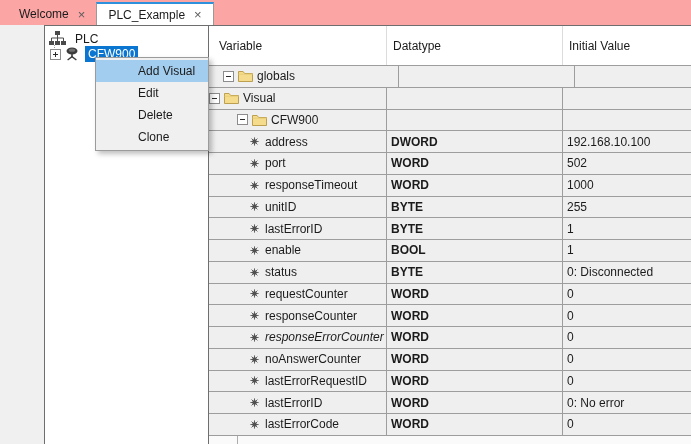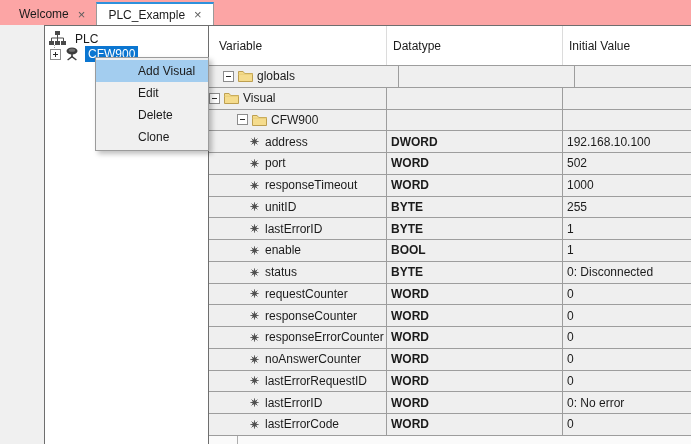--- a/index.html
+++ b/index.html
@@ -365,21 +365,21 @@
                 </g>
                 <circle cx="4.5" cy="4.5" r="2.3" fill="#4f4f4f"></circle>
               </svg>
             </span>
             <span>responseCounter</span>
           </div>
           <div class="td c2">WORD</div>
           <div class="td c3">0</div>
         </div>
         <div class="trow">
-          <div class="td c1" style="padding-left: 41px;">
+          <div class="td c1" style="padding-left: 41px; font-style: italic;">
             <span class="bullet-ic">
               <svg width="9" height="9" viewBox="0 0 9 9">
                 <g stroke="#4f4f4f" stroke-width="0.9">
                   <line x1="4.5" y1="0.4" x2="4.5" y2="8.6"></line>
                   <line x1="0.4" y1="4.5" x2="8.6" y2="4.5"></line>
                   <line x1="1.6" y1="1.6" x2="7.4" y2="7.4"></line>
                   <line x1="7.4" y1="1.6" x2="1.6" y2="7.4"></line>
                 </g>
                 <circle cx="4.5" cy="4.5" r="2.3" fill="#4f4f4f"></circle>
               </svg>

